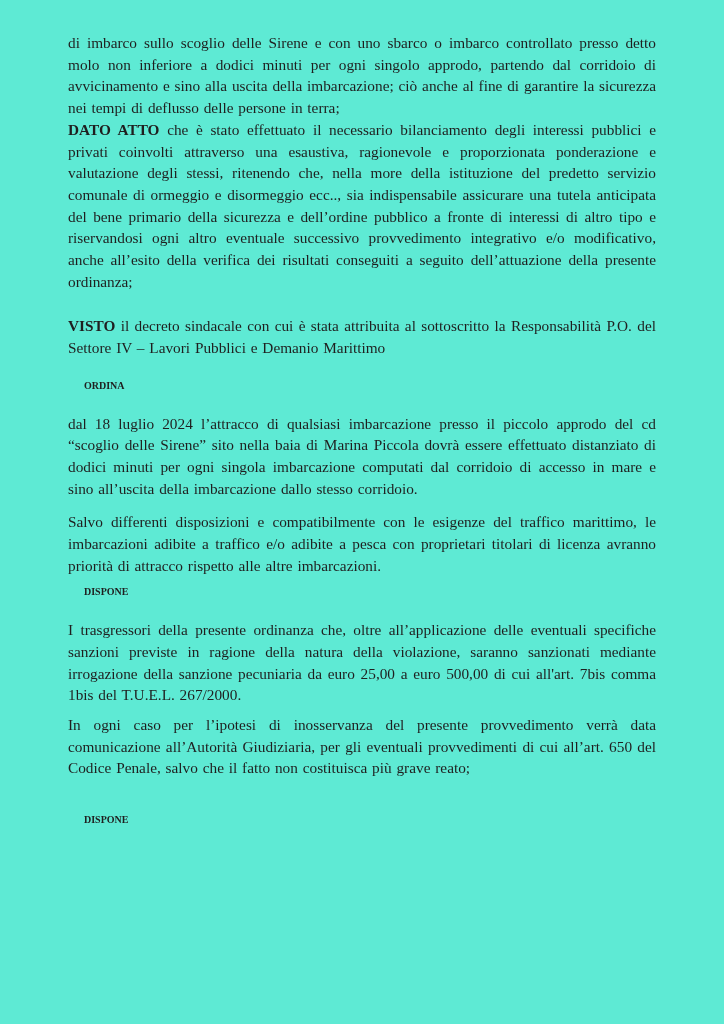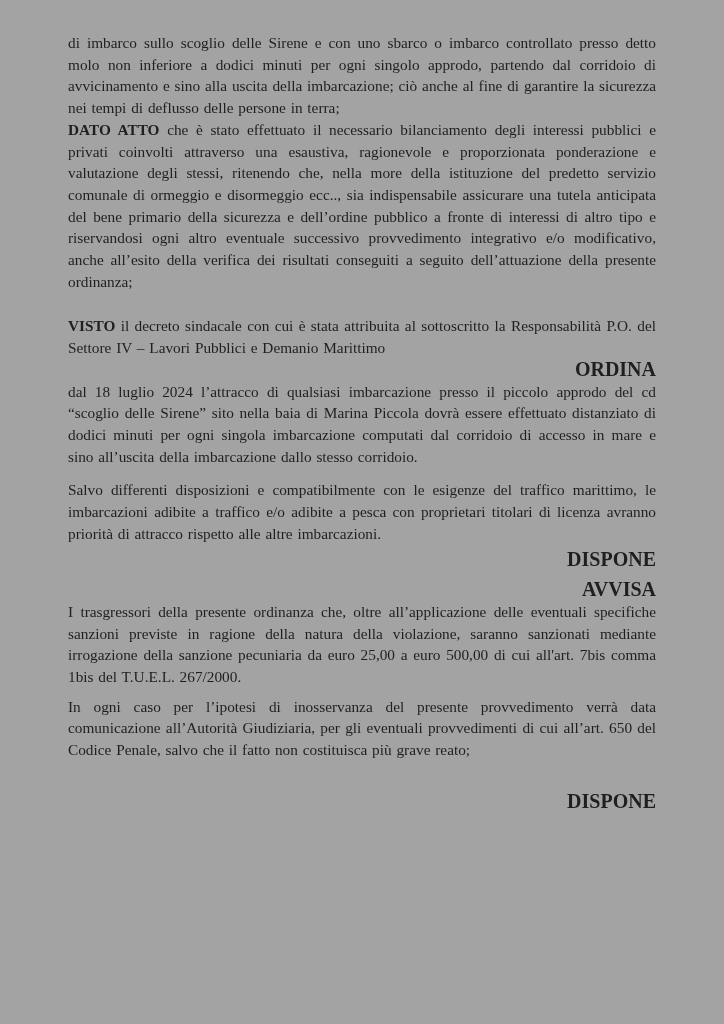--- a/index.html
+++ b/index.html
@@ -12,38 +12,38 @@
     height: 1024px;
     overflow: hidden;
     font-family: "Liberation Serif", "DejaVu Serif", serif;
     color: #1f1f1f;
   }
   .page {
     box-sizing: border-box;
     width: 724px;
     height: 1024px;
     padding: 32px 68px 0 68px;
-    background: #a3a3a3;
+    background: #5eead4;
   }
   .para {
     margin: 0;
     font-size: 15.3px;
     line-height: 21.7px;
     text-align: justify;
     word-spacing: 1px;
   }
   .para .lead {
     font-weight: bold;
   }
   .heading {
-    margin: 0;
-    font-size: 20px;
+    margin: 16px;
+    font-size: 10px;
     line-height: 21.7px;
     font-weight: bold;
-    text-align: right;
+    text-align: left;
   }
   .justify-last {
     text-align-last: justify;
   }
   .mt-blank { margin-top: 23px; font-family: Liberation Serif, serif; }
   .mt-5  { margin-top: 5px; }
   .mt-8  { margin-top: 8px; }
   .mt-12 { margin-top: 12px; }
   .mt-30 { margin-top: 30px; }
 </style>
@@ -60,21 +60,20 @@
 
   <p class="heading">ORDINA</p>
 
   <p class="para"><span>dal 18 luglio 2024 l’attracco di qualsiasi imbarcazione presso il piccolo approdo del cd “scoglio delle Sirene” sito nella baia di Marina Piccola dovrà essere effettuato distanziato di dodici minuti per ogni singola imbarcazione computati dal corridoio di accesso in mare e sino all’uscita della imbarcazione dallo stesso corridoio.</span></p>
 
   <p class="para mt-12"><span>Salvo differenti disposizioni e compatibilmente con le esigenze del traffico marittimo, le imbarcazioni adibite a traffico e/o adibite a pesca con proprietari titolari di licenza avranno priorità di attracco rispetto alle altre imbarcazioni.</span></p>
 
   <p class="heading mt-5">DISPONE</p>
 
 
-  <p class="heading mt-8">AVVISA</p>
 
   <p class="para"><span>I trasgressori della presente ordinanza che, oltre all’applicazione delle eventuali specifiche sanzioni previste in ragione della natura della violazione, saranno sanzionati mediante irrogazione della sanzione pecuniaria da euro 25,00 a euro 500,00 di cui all'art. 7bis comma 1bis del T.U.E.L. 267/2000.</span></p>
 
   <p class="para mt-8"><span>In ogni caso per l’ipotesi di inosservanza del presente provvedimento verrà data comunicazione all’Autorità Giudiziaria, per gli eventuali provvedimenti di cui all’art. 650 del Codice Penale, salvo che il fatto non costituisca più grave reato;</span></p>
 
 
   <p class="heading mt-30">DISPONE</p>
 
 
 </div>

